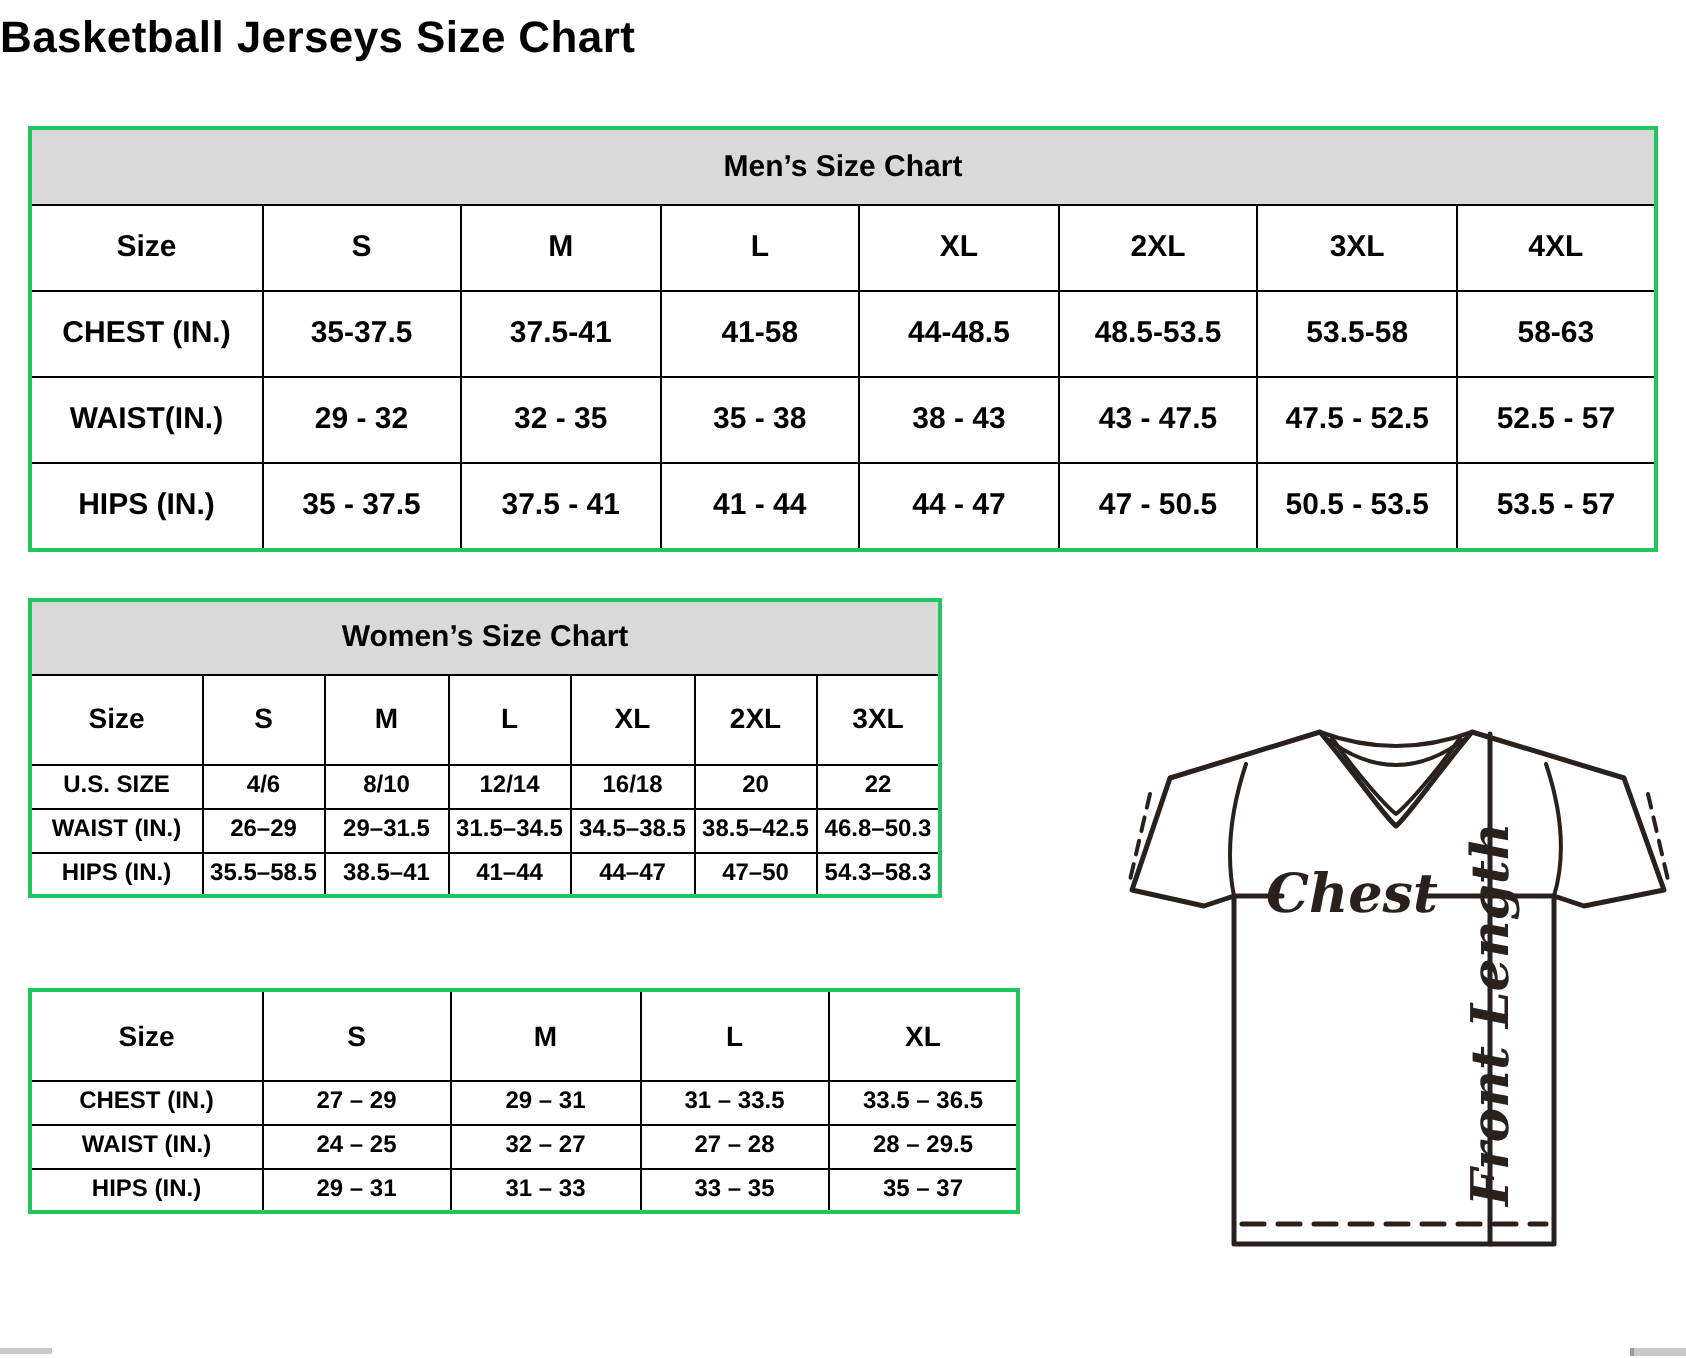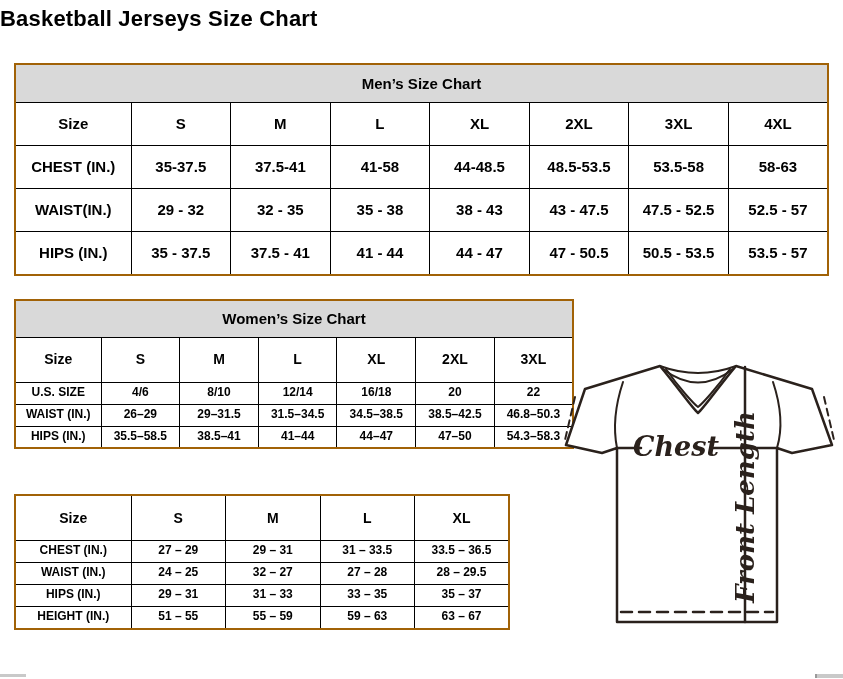--- a/index.html
+++ b/index.html
@@ -7,30 +7,30 @@
     width:843px;height:679px;position:relative;overflow:hidden;
     background:#ffffff;color:#000;
     font-family:"Liberation Sans", sans-serif;
   }
   .page-title{
     position:absolute;top:6px;left:0;width:806px;
     font-size:22px;font-weight:bold;letter-spacing:.2px;
   }
   table.tbl{
     position:absolute;border-collapse:collapse;table-layout:fixed;
-    border:2px solid #a16207;
+    border:2px solid #22c55e;
   }
   .tbl td{
     border:1px solid #000;text-align:center;vertical-align:middle;
     font-weight:bold;padding:0;line-height:1.15;overflow:hidden;white-space:nowrap;
   }
   .tbl td.band{background:#d9d9d9;font-size:15px;}
   #mens{left:14px;top:63px;width:815px;}
   #mens td{font-size:15px;}
-  #womens{left:14px;top:299px;width:560px;}
+  #womens{left:14px;top:299px;width:457px;}
   #youth{left:14px;top:494px;width:496px;}
   #womens td,#youth td{font-size:12px;}
   #womens tr.sizerow td,#youth tr.sizerow td{font-size:14px;}
   #womens td.band,#youth td.band{font-size:15px;}
   .jersey{position:absolute;left:556px;top:350px;width:287px;height:278px;}
   .jersey text{
     font-family:"DejaVu Serif","Liberation Serif",serif;
     font-style:italic;font-weight:bold;fill:#2a211c;
   }
   .hscroll{position:absolute;background:#c9c9c9;}
@@ -183,27 +183,20 @@
     <td>27 – 28</td>
     <td>28 – 29.5</td>
   </tr>
   <tr style="height:22px">
     <td>HIPS (IN.)</td>
     <td>29 – 31</td>
     <td>31 – 33</td>
     <td>33 – 35</td>
     <td>35 – 37</td>
   </tr>
-  <tr style="height:23px">
-    <td>HEIGHT (IN.)</td>
-    <td>51 – 55</td>
-    <td>55 – 59</td>
-    <td>59 – 63</td>
-    <td>63 – 67</td>
-  </tr>
 </tbody>
   </table>
 
 <svg class="jersey" viewBox="0 0 287 278">
   <g fill="none" stroke="#2a211c" stroke-width="2.5" stroke-linejoin="round" stroke-linecap="round">
 
     <path fill="#ffffff" d="M104,16 L29,39 L10,95 L46,103 L61,98 L61,272 L221,272 L221,98 L236,103 L276,95 L256,39 L180,16
          C160,40 148,58 142,63 C136,58 124,40 104,16 Z"></path>
 
     <path stroke-width="2" d="M104,16 Q142,30 180,16"></path>

